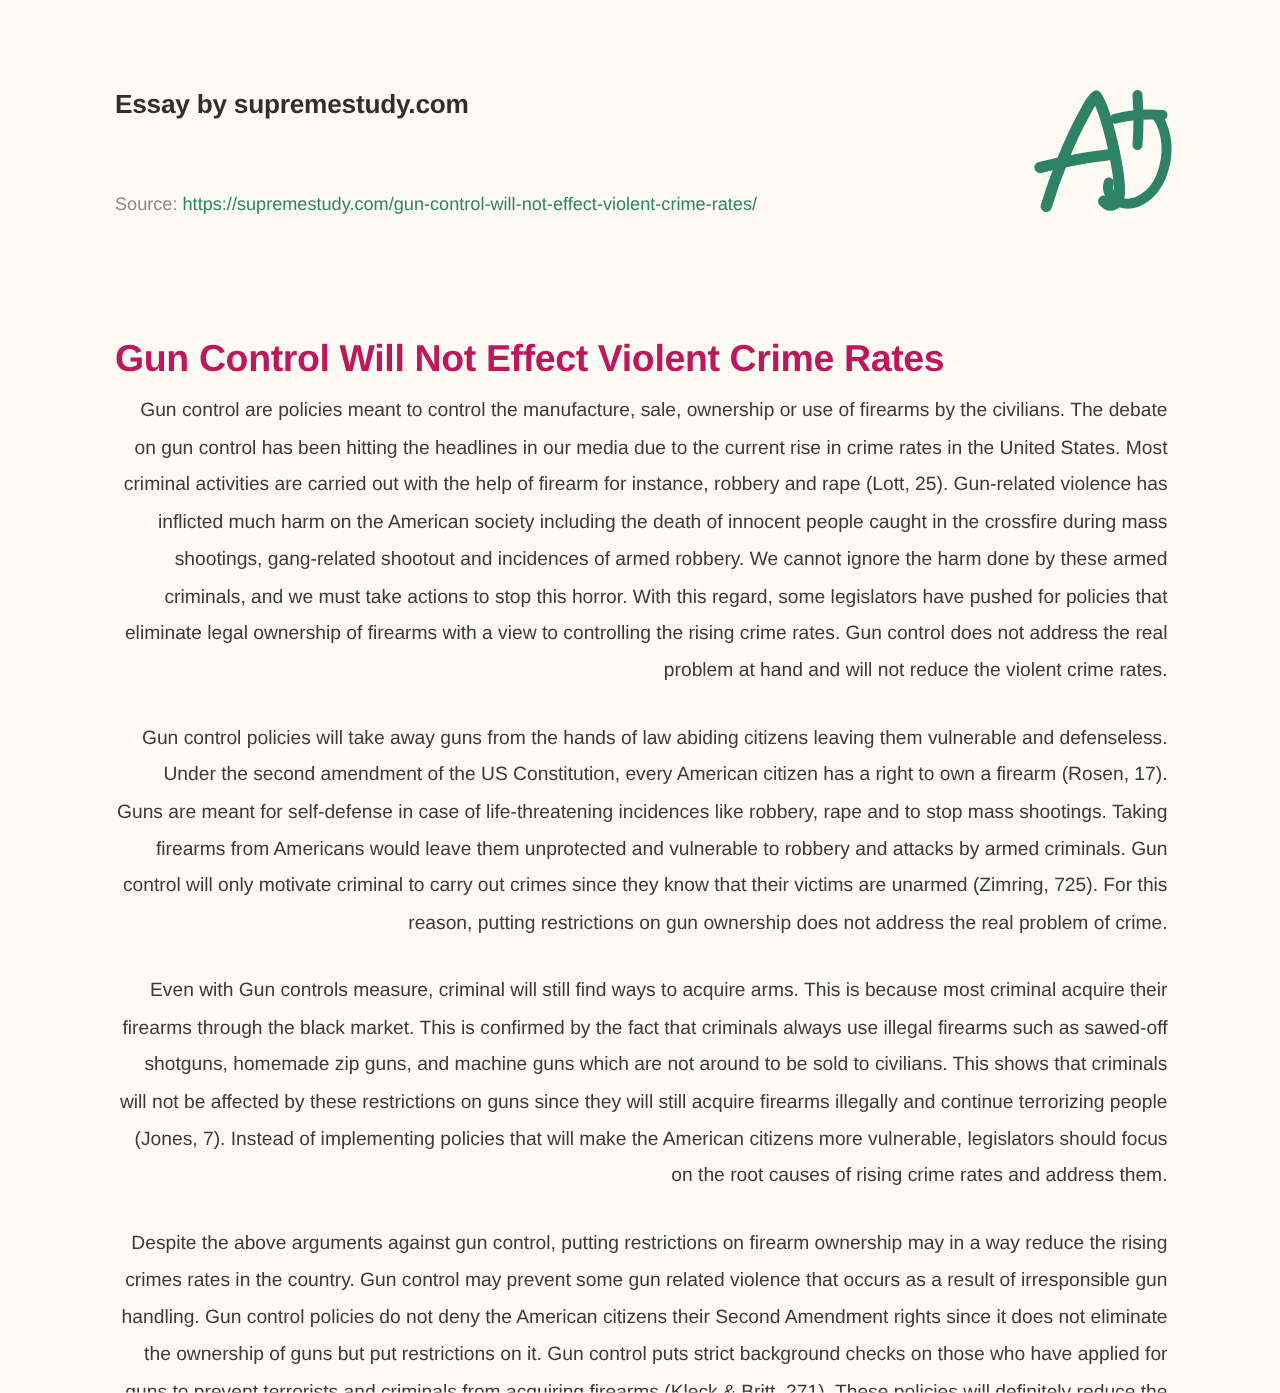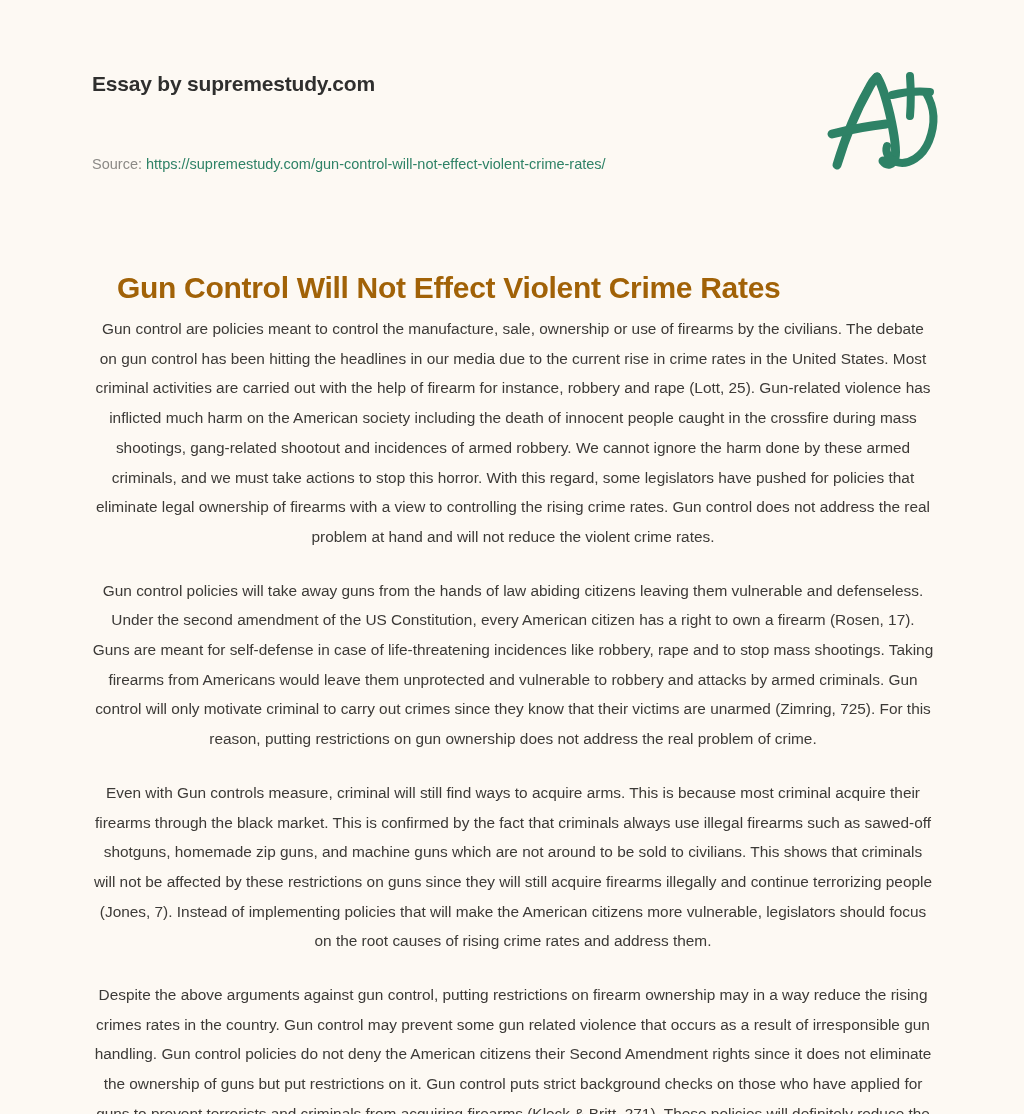--- a/index.html
+++ b/index.html
@@ -73,39 +73,38 @@
   }
 
   
   .article-title {
     position: absolute;
     left: 92px;
     top: 250px;
     width: 850px;
     font-size: 30px;
     font-weight: bold;
-    color: #a16207;
+    color: #be185d;
     letter-spacing: -0.3px;
     line-height: 1.2;
-    margin-left: 25px;
   }
 
   
   .article-body {
     position: absolute;
     left: 92px;
     top: 314px;
     width: 842px;
     font-size: 15.4px;
     line-height: 29.7px;
     color: #3c3a37;
   }
   .article-body p {
     margin: 0 0 24px 0;
-    text-align: center;
+    text-align: right;
   }
   .article-body p:last-child {
     margin-bottom: 0;
   }
 </style>
 </head>
 <body>
 
 <div class="page">
 

